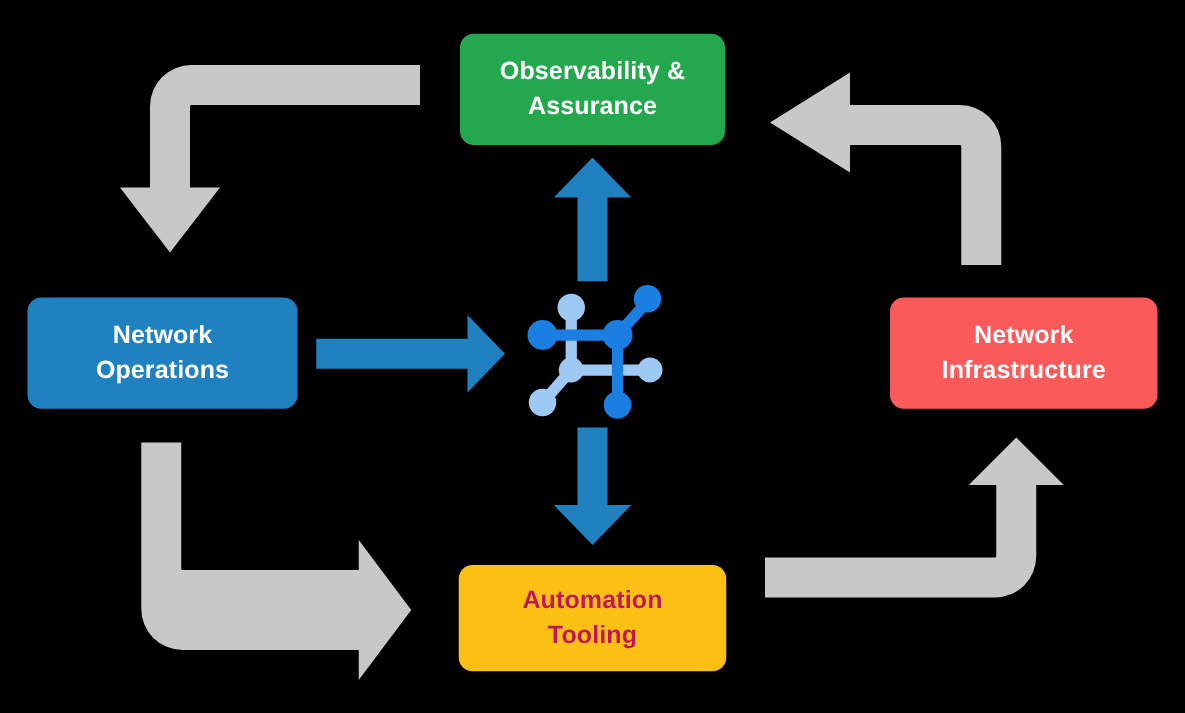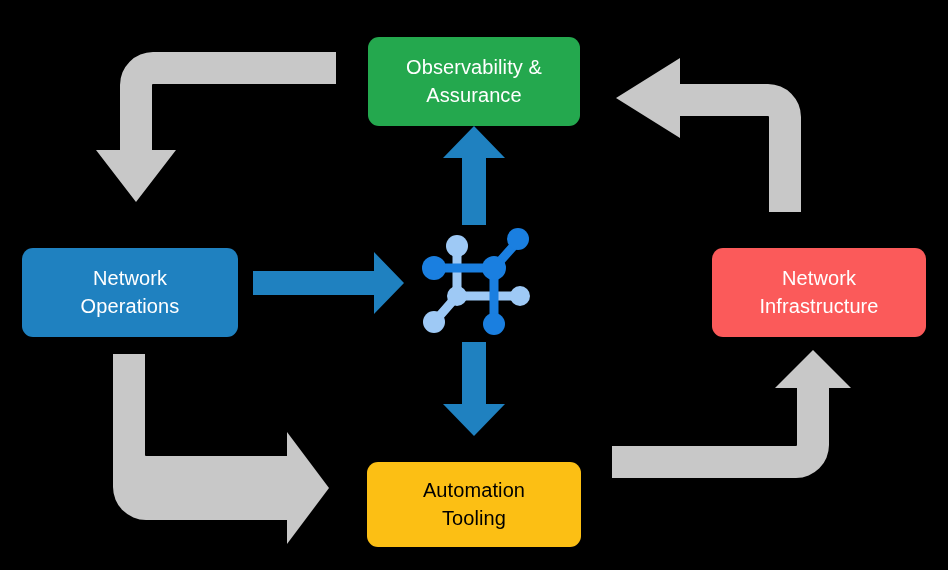--- a/index.html
+++ b/index.html
@@ -20,26 +20,25 @@
   .node {
     position: absolute;
     display: flex;
     align-items: center;
     justify-content: center;
     text-align: center;
     border-radius: 11px;
     color: #ffffff;
     font-size: 20px;
     line-height: 1.38;
-    font-weight: 400;
+    font-weight: 700;
     letter-spacing: 0.1px;
     white-space: pre-line;
     box-sizing: border-box;
     padding: 4px 10px;
-    margin-top: 10px;
   }
 
   #node-observability {
     left: 368px; top: 27px;
     width: 212px; height: 89px;
     background: #24a84e;
   }
   #node-operations {
     left: 22px; top: 238px;
     width: 216px; height: 89px;
@@ -173,16 +172,16 @@
 
   <div class="node" id="node-observability" style="background: rgb(36, 168, 78); color: rgb(255, 255, 255);">Observability &amp;
 Assurance</div>
 
   <div class="node" id="node-operations" style="background: rgb(31, 129, 192); color: rgb(255, 255, 255);">Network
 Operations</div>
 
   <div class="node" id="node-infrastructure" style="background: rgb(251, 90, 90); color: rgb(255, 255, 255);">Network
 Infrastructure</div>
 
-  <div class="node" id="node-automation" style="background: rgb(252, 191, 20); color: #000000;">Automation
+  <div class="node" id="node-automation" style="background: rgb(252, 191, 20); color: #be185d;">Automation
 Tooling</div>
 
 </div>
 
 </body></html>

